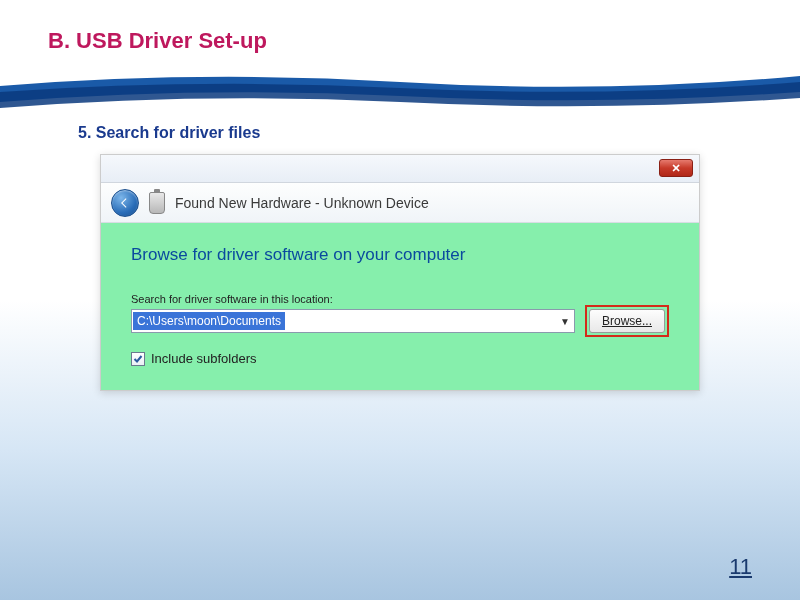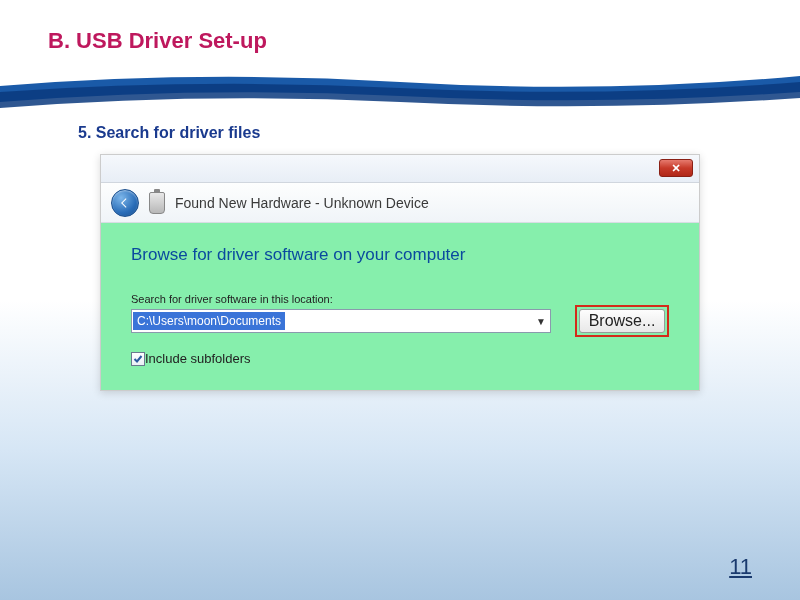--- a/index.html
+++ b/index.html
@@ -112,21 +112,21 @@
       font-weight: normal;
       margin-bottom: 28px;
     }
     .search-label {
       color: #222;
       font-size: 11px;
     }
     .path-row {
       display: flex;
       align-items: center;
-      gap: 24px;
+      gap: 10px;
       margin-bottom: 14px;
     }
     .path-combo {
       flex: 1;
       height: 24px;
       border: 1px solid #8a9aad;
       background: #fff;
       display: flex;
       align-items: center;
       position: relative;
@@ -146,33 +146,35 @@
       transform: translateY(-50%);
       color: #333;
       font-size: 10px;
       cursor: pointer;
     }
     .browse-btn-wrap {
       border: 2px solid #d42a1a;
       padding: 2px;
     }
     .browse-btn {
-      width: 86px;
+      width: 76px;
       height: 24px;
       background: linear-gradient(to bottom, #fdfdfd, #e8e8e8);
       border: 1px solid #9a9a9a;
       border-radius: 3px;
-      font-size: 16px;
+      font-size: 12px;
       color: #222;
       cursor: pointer;
       font-family: inherit;
+      text-decoration: underline;
     }
     .checkbox-row {
       display: flex;
       align-items: center;
+      gap: 6px;
     }
     .checkbox-box {
       width: 14px;
       height: 14px;
       border: 1px solid #6a7a8e;
       background: linear-gradient(to bottom, #fff, #eaf0f6);
       display: flex;
       align-items: center;
       justify-content: center;
       cursor: pointer;

